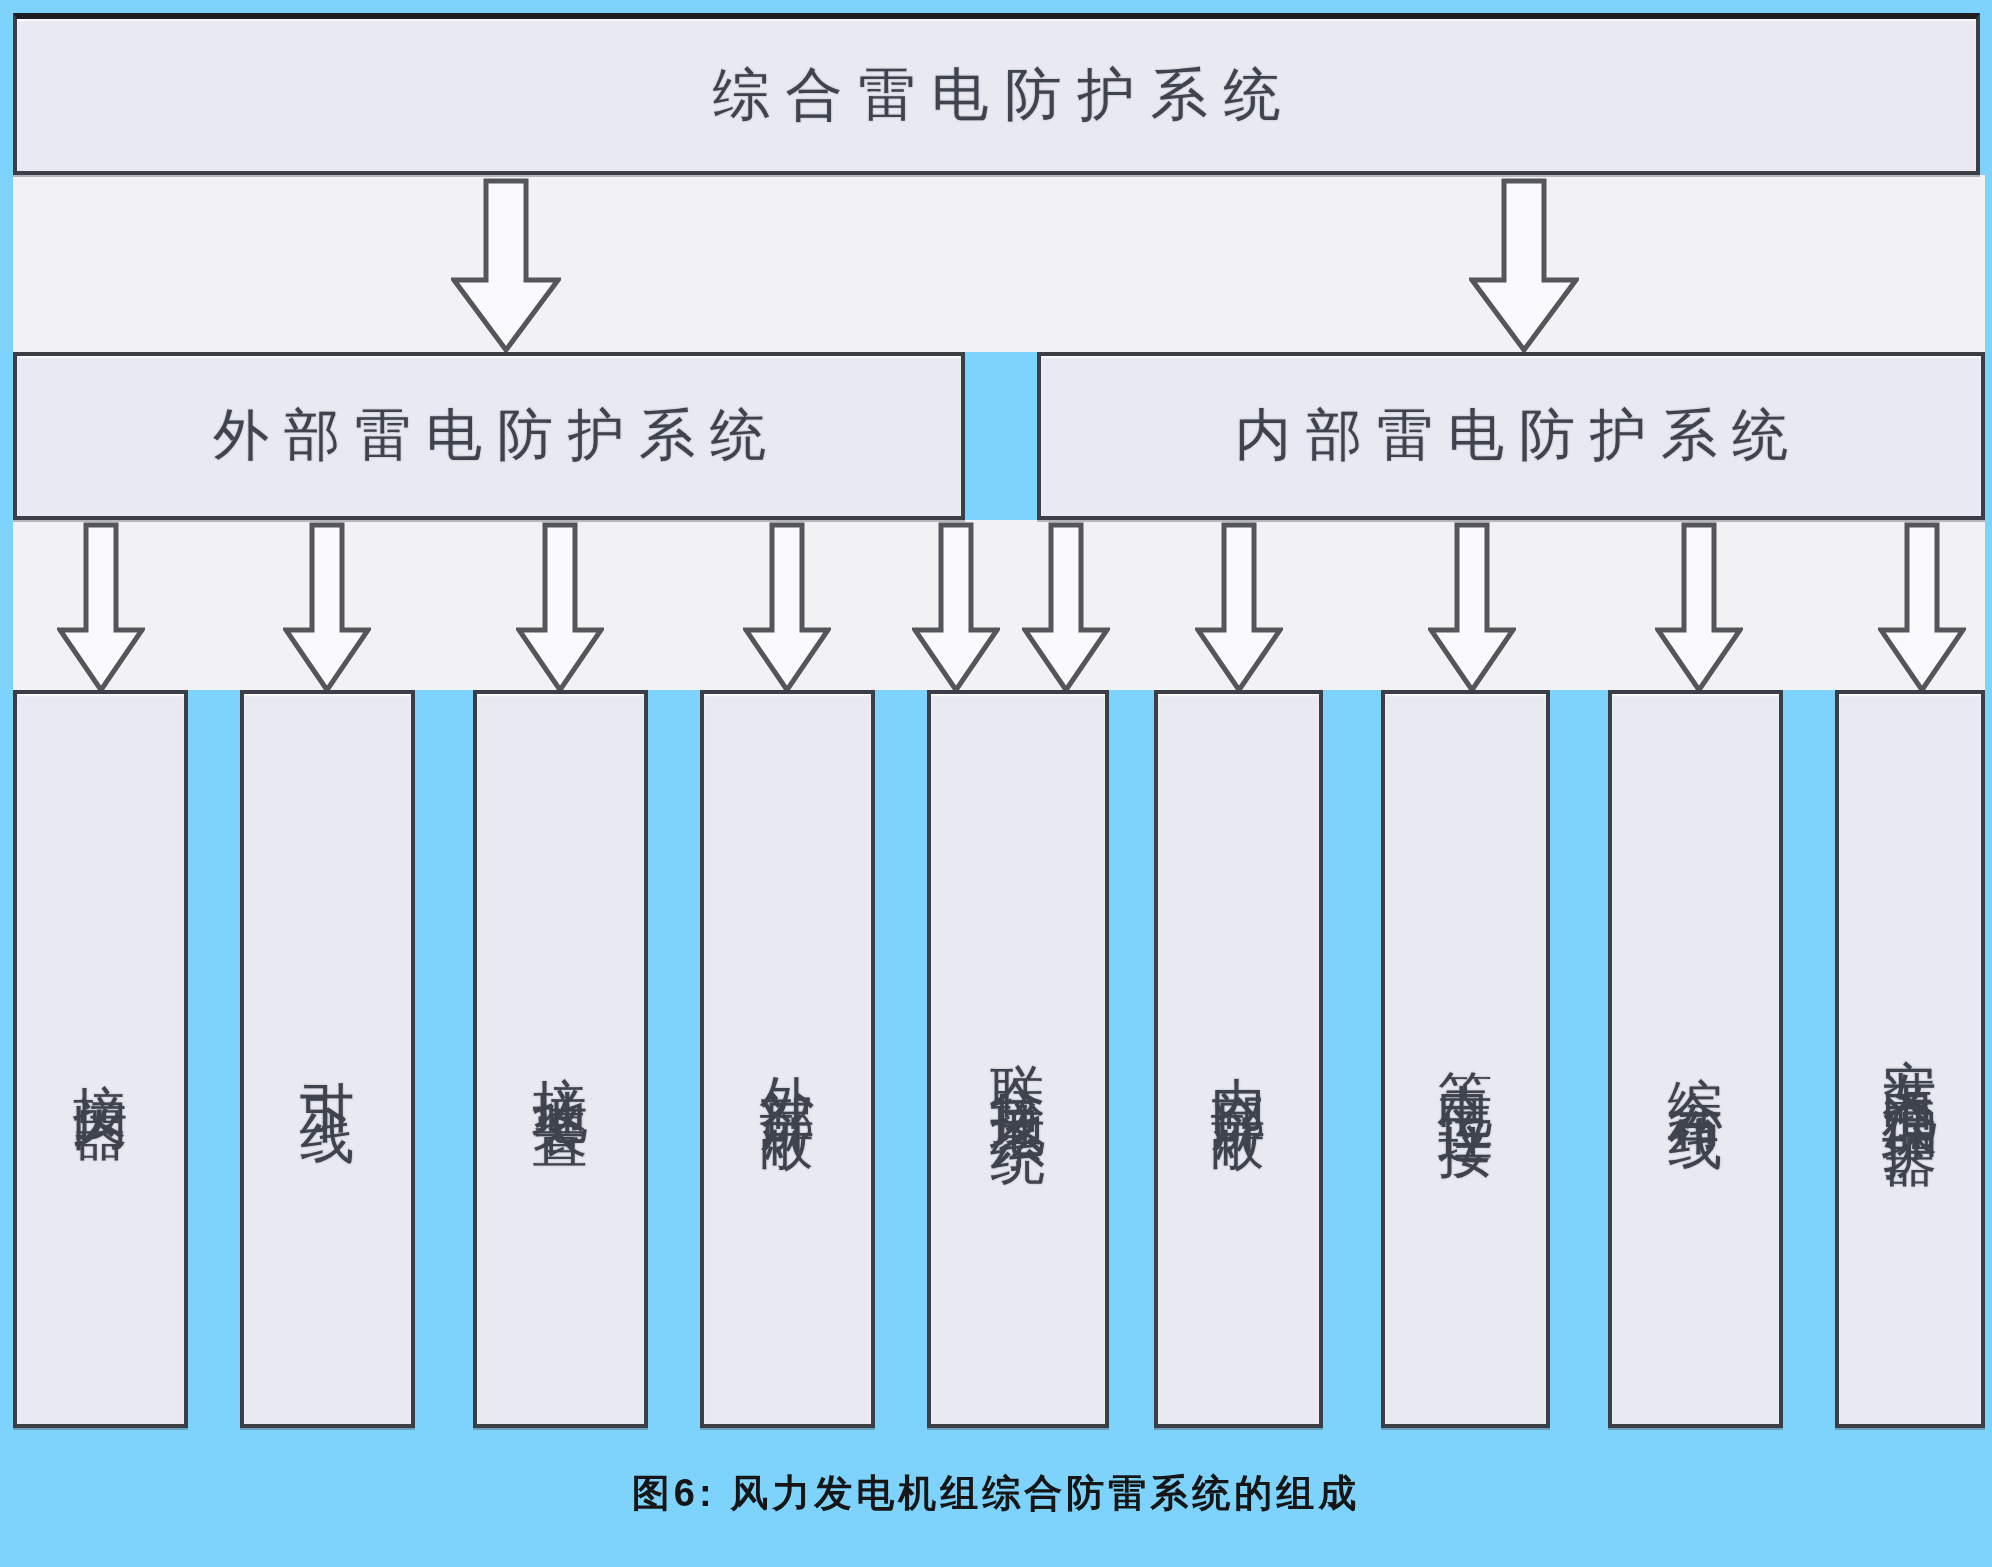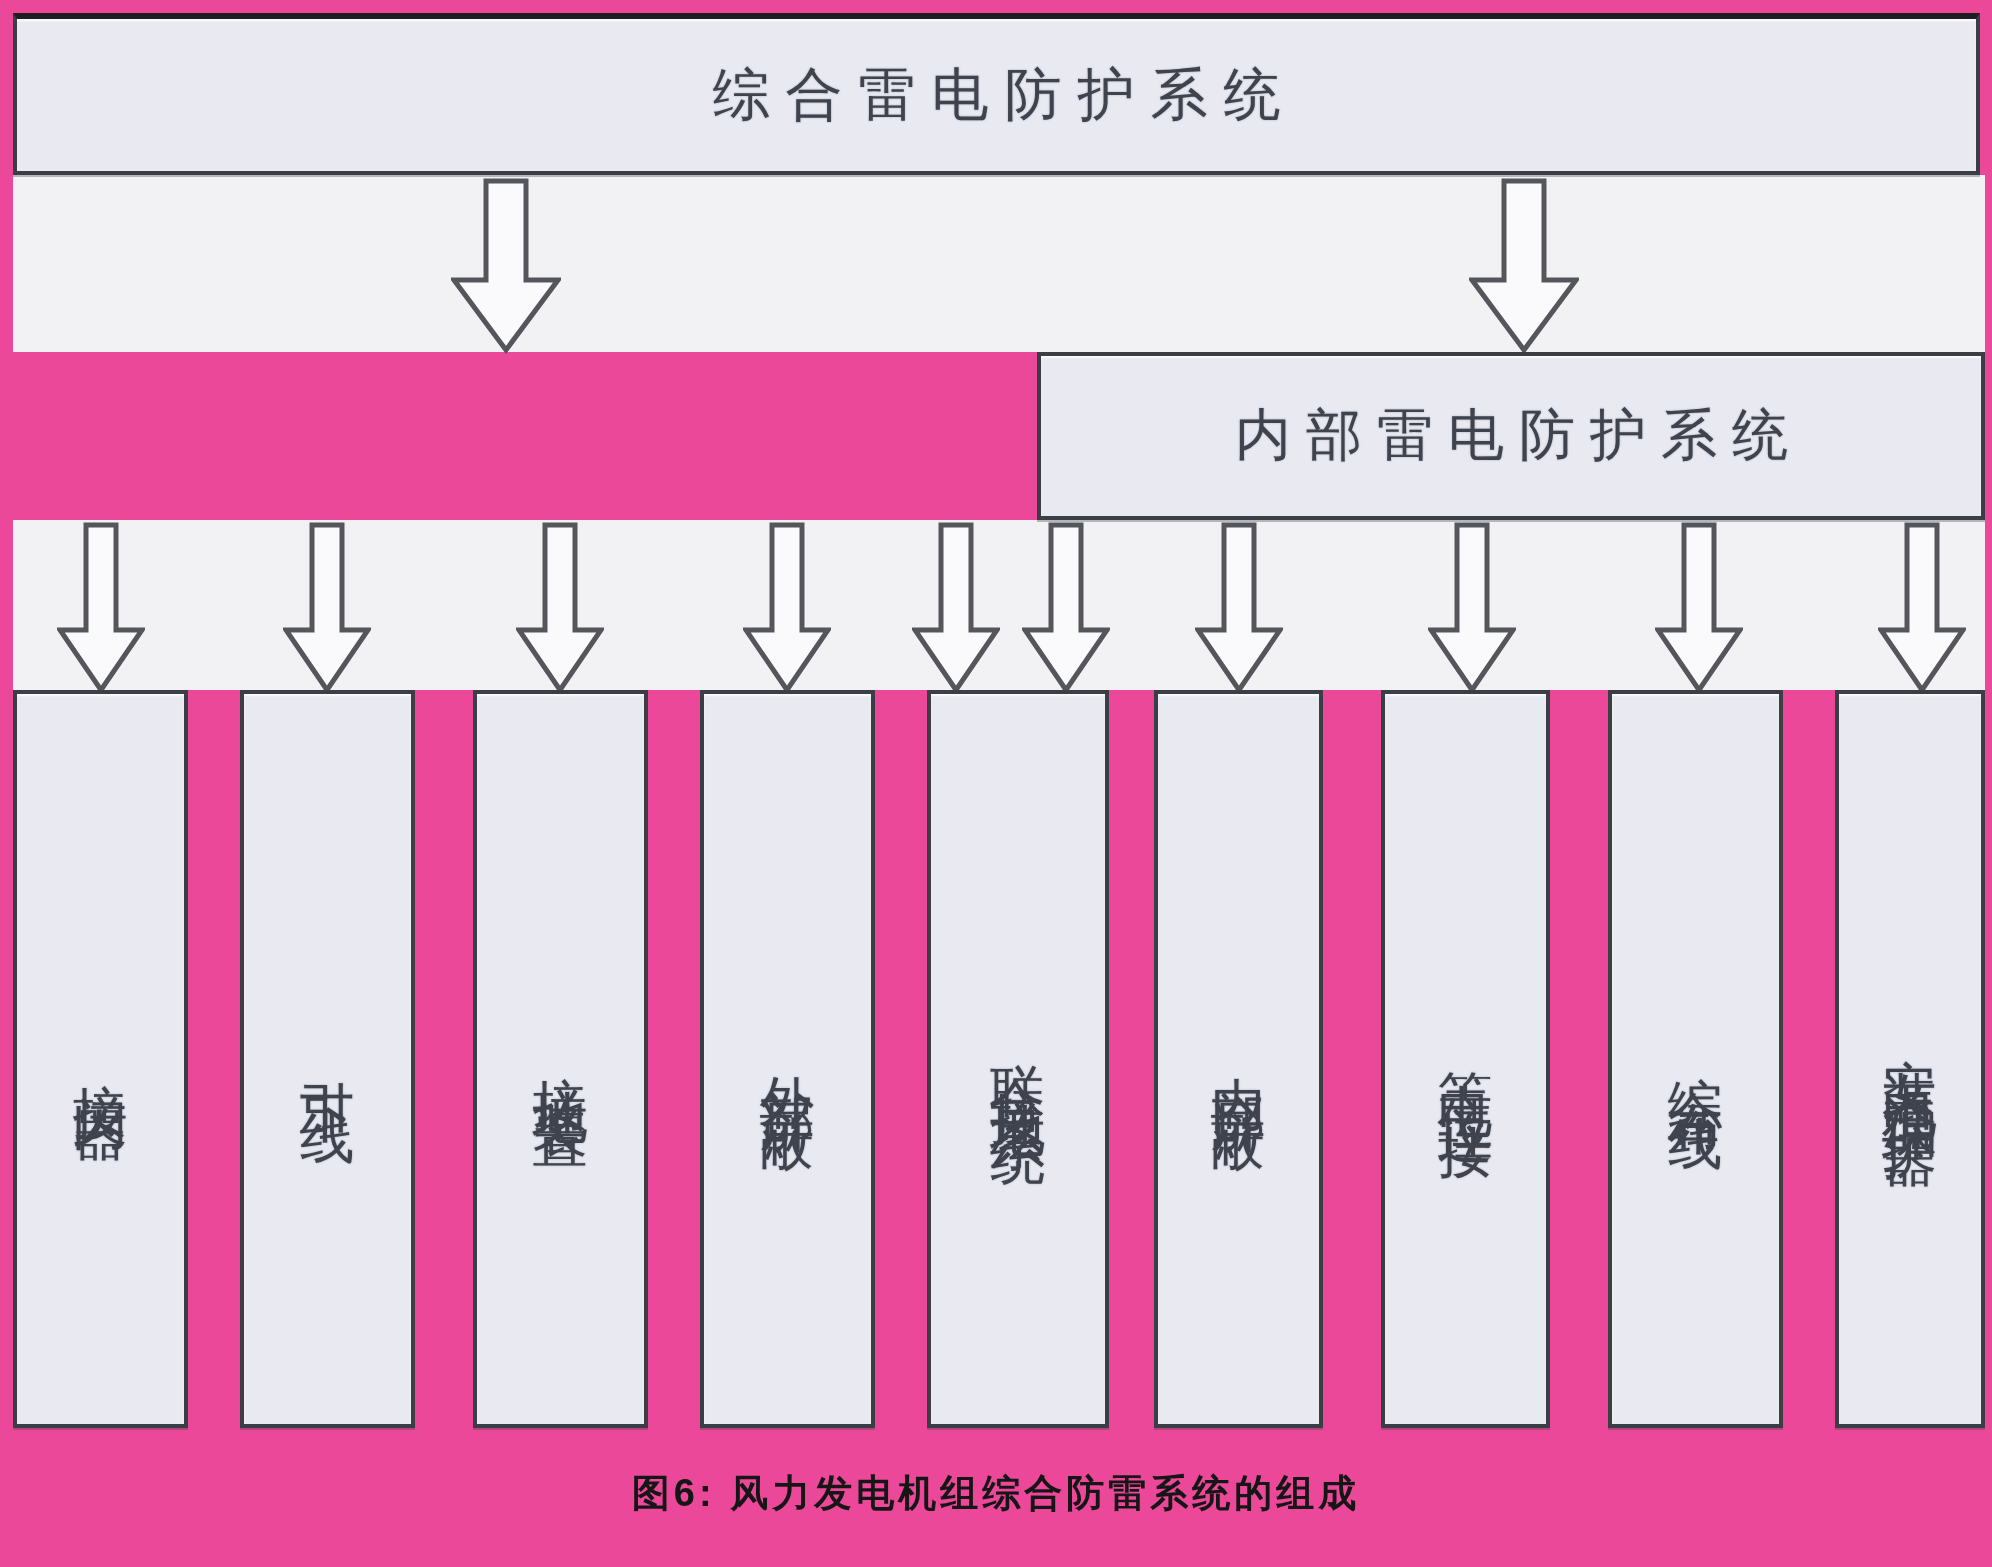--- a/index.html
+++ b/index.html
@@ -8,21 +8,21 @@
     --arrow-fill:#fafafc;
     --arrow-outline:#55565c;
     --node-text:#3f434e;
     --caption-text:#161616;
     --band-background:#f2f2f4;
   }
   html,body{margin:0;padding:0;background:#ffffff;}
   .canvas{
     position:relative;
     width:1992px;height:1567px;
-    background:#ec4899;
+    background:#7dd3fc;
     font-family:"Liberation Sans","DejaVu Sans",sans-serif;
     overflow:hidden;
   }
   .band{position:absolute;left:13px;width:1972px;background:var(--band-background);}
   .band.upper{top:175px;height:177px;}
   .band.lower{top:520px;height:170px;}
   .box{
     position:absolute;
     background:var(--box-fill);
     border:4px solid var(--box-border);
@@ -85,20 +85,23 @@
     <span class="htext">综合雷电防护系统</span>
   </div>
 
   <svg class="arrow" style="left:451px;top:178px;" width="110" height="176" viewBox="0 0 110 176">
     <polygon points="35,3 75,3 75,102 107,102 55,172 3,102 35,102"></polygon>
   </svg>
   <svg class="arrow" style="left:1469px;top:178px;" width="110" height="176" viewBox="0 0 110 176">
     <polygon points="35,3 75,3 75,102 107,102 55,172 3,102 35,102"></polygon>
   </svg>
 
+  <div class="box l2-box left">
+    <span class="htext">外部雷电防护系统</span>
+  </div>
   <div class="box l2-box right">
     <span class="htext">内部雷电防护系统</span>
   </div>
 
   <svg class="arrow" style="left:57px;top:522px;" width="88" height="172" viewBox="0 0 88 172">
       <polygon points="29,3 59,3 59,108 85,108 44,168 3,108 29,108"></polygon>
     </svg>
   <svg class="arrow" style="left:283px;top:522px;" width="88" height="172" viewBox="0 0 88 172">
       <polygon points="29,3 59,3 59,108 85,108 44,168 3,108 29,108"></polygon>
     </svg>

